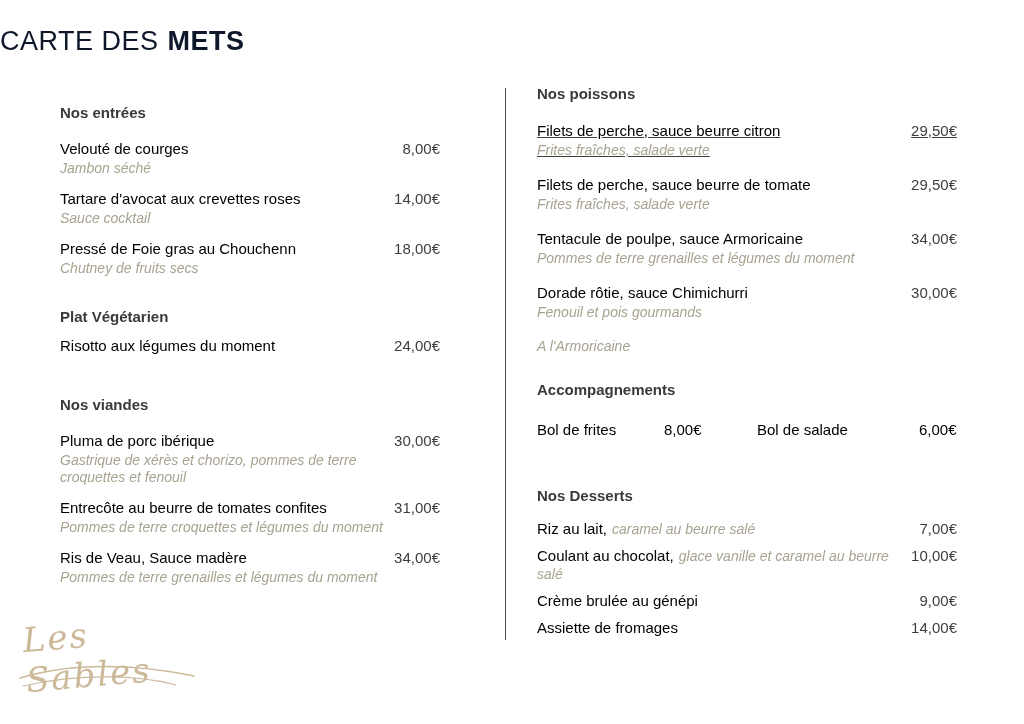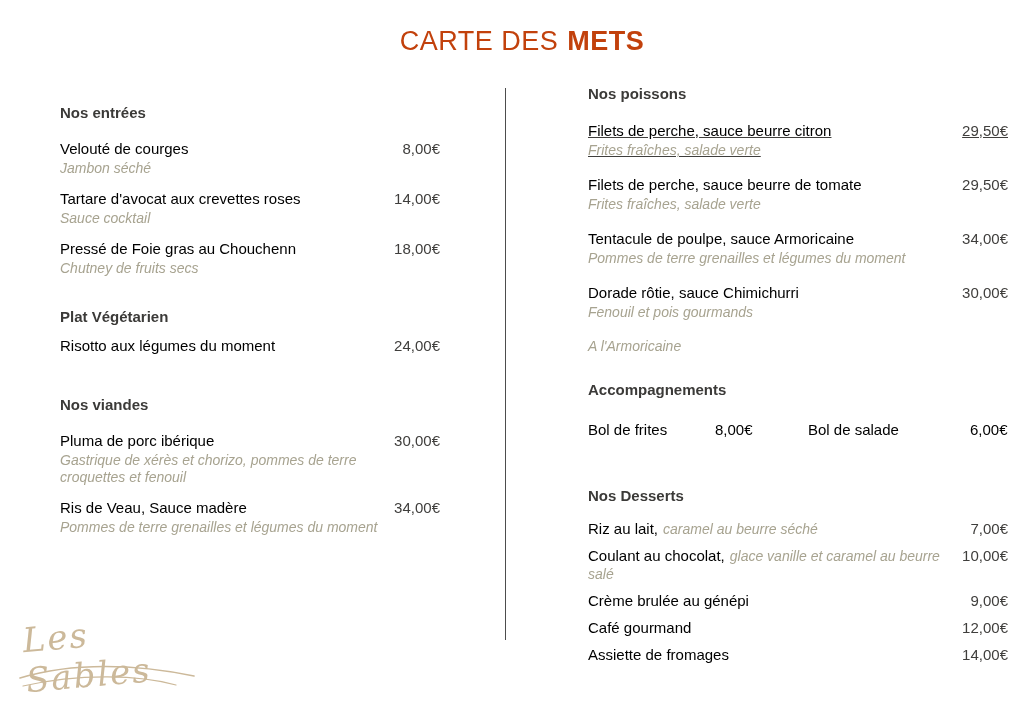--- a/index.html
+++ b/index.html
@@ -8,35 +8,34 @@
     font-family:"Liberation Sans", sans-serif;
     background:#ffffff;
     color:#3f3e3c;
     position:relative;
     overflow:hidden;
   }
 
   
   .title {
     position:absolute; top:26px; left:0; right:0;
-    text-align:center;
-    font-size:27px; color:#c2410c; letter-spacing:0.5px;padding-left:20px;
+    font-size:27px; color:#0f172a; letter-spacing:0.5px;
   }
   .title .bold { font-weight:700; margin-left:9px; }
 
   
   .divider {
     position:absolute; left:505px; top:88px;
     width:1px; height:552px; background:#4d4d4d;
   }
 
   
   .col { position:absolute; }
   .col-left  { left:60px;  top:104px; width:380px; }
-  .col-right { left:588px; top:85px; width:420px; }
+  .col-right { left:537px; top:85px; width:420px; }
 
   .section-header {
     font-weight:700; font-size:15px; color:#3b3a38; line-height:17px;
   }
 
   .item { margin-top:13px; }
   .item.first { margin-top:19px; }
   .col-right .fish-item { margin-top:17px; }
   .col-right .fish-item.first { margin-top:20px;text-decoration:underline; }
 
@@ -138,20 +137,27 @@
   <div class="section-header hdr-meat">Nos viandes</div>
 
   <div class="item first">
     <div class="row">
       <span class="nm">Pluma de porc ibérique</span>
       <span class="pr">30,00€</span>
     </div>
     <div class="desc">Gastrique de xérès et chorizo, pommes de terre croquettes et fenouil</div>
   </div>
 
+  <div class="item">
+    <div class="row">
+      <span class="nm">Entrecôte au beurre de tomates confites</span>
+      <span class="pr">31,00€</span>
+    </div>
+    <div class="desc">Pommes de terre croquettes et légumes du moment</div>
+  </div>
 
   <div class="item">
     <div class="row">
       <span class="nm">Ris de Veau, Sauce madère</span>
       <span class="pr">34,00€</span>
     </div>
     <div class="desc">Pommes de terre grenailles et légumes du moment</div>
   </div>
 
 </div>
@@ -202,45 +208,39 @@
     <span class="nm">Bol de frites</span>
     <span class="nm">8,00€</span>
     <span class="nm">Bol de salade</span>
     <span class="nm pr2">6,00€</span>
   </div>
 
   <div class="section-header hdr-dess">Nos Desserts</div>
 
   <div class="dessert-row first row">
     <span>
-      <span class="nm">Riz au lait,</span><span class="inline-desc">caramel au beurre séché</span>
+      <span class="nm">Riz au lait,</span><span class="inline-desc">caramel au beurre salé</span>
     </span>
     <span class="pr">7,00€</span>
   </div>
 
   <div class="dessert-row row">
     <span>
       <span class="nm">Coulant au chocolat,</span><span class="inline-desc">glace vanille et caramel au beurre salé</span>
     </span>
     <span class="pr">10,00€</span>
   </div>
 
   <div class="dessert-row row">
     <span>
       <span class="nm">Crème brulée au génépi</span><span class="inline-desc"></span>
     </span>
     <span class="pr">9,00€</span>
   </div>
 
-  <div class="dessert-row row">
-    <span>
-      <span class="nm">Café gourmand</span><span class="inline-desc"></span>
-    </span>
-    <span class="pr">12,00€</span>
-  </div>
 
   <div class="dessert-row row">
     <span>
       <span class="nm">Assiette de fromages</span><span class="inline-desc"></span>
     </span>
     <span class="pr">14,00€</span>
   </div>
 
 </div>
 

